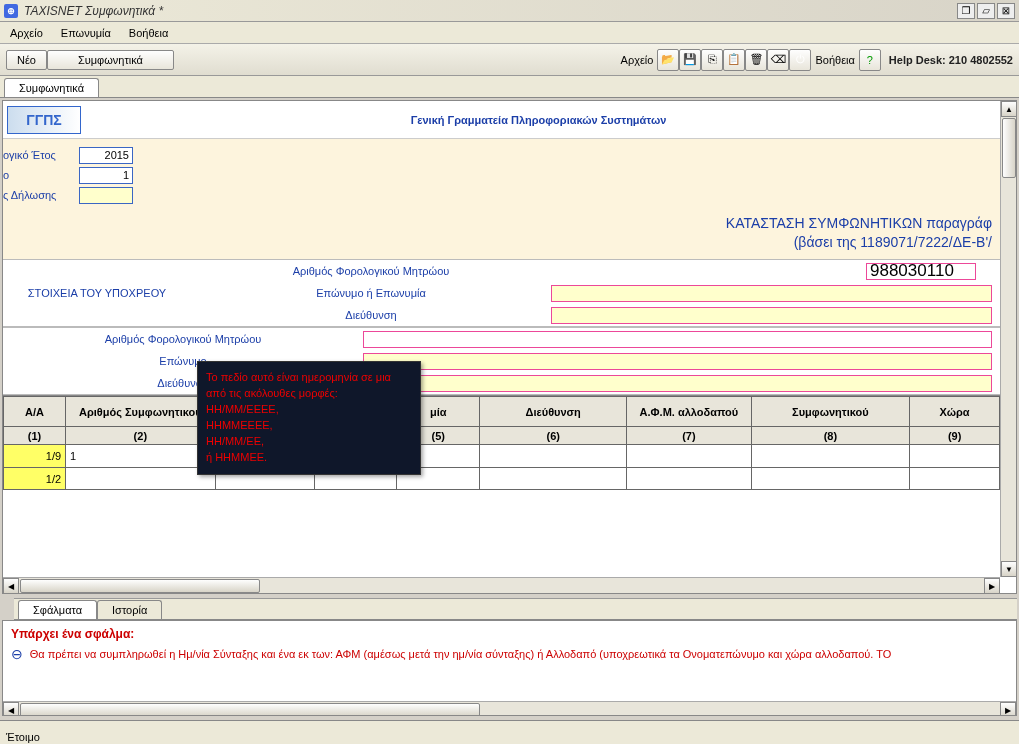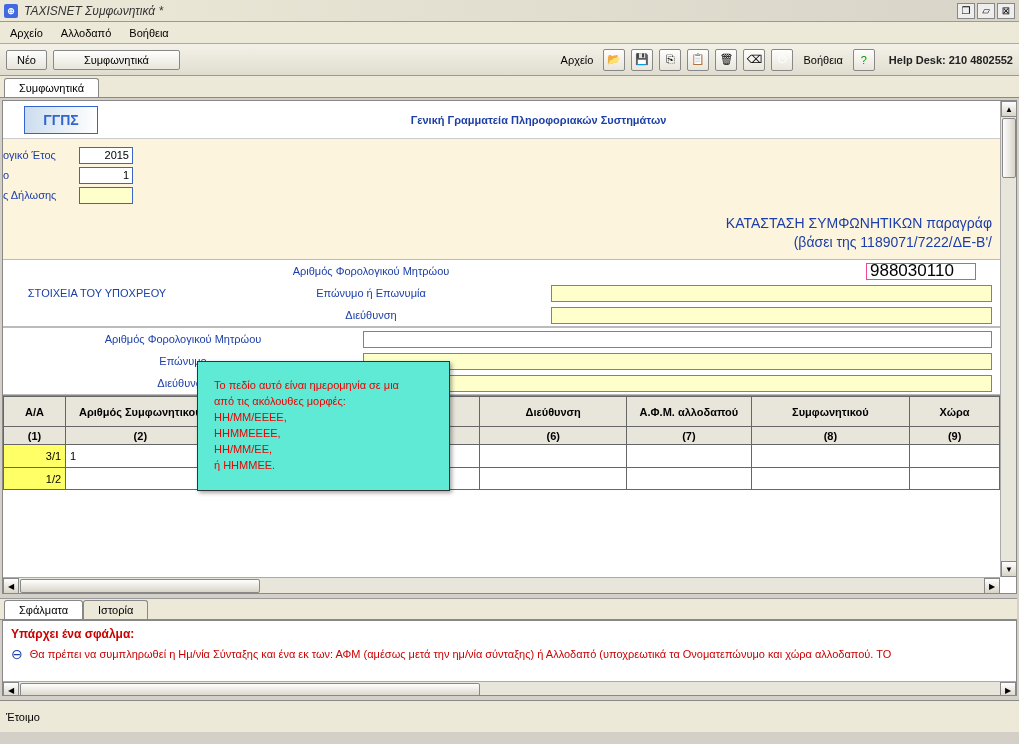--- a/index.html
+++ b/index.html
@@ -7,41 +7,41 @@
 
 .titlebar { background: linear-gradient(to right, #ece9d8, #d8d4c8); height: 22px; display: flex; align-items: center; padding: 0 4px; border-bottom: 1px solid #999; }
 .titlebar .icon { width: 14px; height: 14px; background: #4169e1; border-radius: 2px; margin-right: 6px; display: inline-flex; align-items: center; justify-content: center; color: #fff; font-size: 9px; font-weight: bold; }
 .titlebar .title { flex: 1; color: #333; font-size: 12px; font-style: italic; }
 .titlebar .winbtns { display: flex; gap: 2px; }
 .titlebar .winbtn { width: 18px; height: 16px; border: 1px solid #888; background: #eee; display: flex; align-items: center; justify-content: center; font-size: 10px; cursor: pointer; }
 
 .menubar { background: #ece9d8; height: 22px; display: flex; align-items: center; padding: 0 6px; gap: 10px; border-bottom: 1px solid #aaa; }
 .menubar span { cursor: pointer; padding: 2px 4px; }
 
-.toolbar { background: linear-gradient(to bottom, #f4f2e8, #e0ddd0); height: 32px; display: flex; align-items: center; padding: 0 6px; gap: 6px; border-bottom: 1px solid #999; }
+.toolbar { background: linear-gradient(to bottom, #f4f2e8, #e0ddd0); height: 32px; display: flex; align-items: center; padding: 0 6px; border-bottom: 1px solid #999; }
 .toolbar .btn { background: linear-gradient(to bottom, #fefefe, #e8e5da); border: 1px solid #888; padding: 3px 10px; cursor: pointer; border-radius: 2px; }
 .toolbar .btn.wide { padding: 3px 30px; }
 .toolbar .spacer { flex: 1; }
 .toolbar .iconbtn { width: 22px; height: 22px; border: 1px solid #888; background: linear-gradient(to bottom,#fefefe,#e8e5da); display: flex; align-items: center; justify-content: center; cursor: pointer; font-size: 11px; border-radius: 2px; }
 .toolbar .label { margin: 0 4px; }
 .toolbar .helpdesk { font-weight: bold; color: #222; margin-left: 8px; }
 
 .tabstrip { background: #ece9d8; height: 22px; display: flex; align-items: flex-end; padding: 0 4px; border-bottom: 1px solid #888; }
 .tabstrip .tab { background: #fff; border: 1px solid #888; border-bottom: none; padding: 3px 14px; font-size: 11px; border-radius: 3px 3px 0 0; cursor: pointer; }
 
 .content { position: relative; background: #fff; border: 1px solid #888; margin: 2px; height: 494px; overflow: hidden; }
 .scrollarea { position: absolute; top: 0; left: 0; right: 16px; bottom: 16px; overflow: hidden; }
 .vscroll { position: absolute; top: 0; right: 0; width: 16px; bottom: 16px; background: #e8e5da; border-left: 1px solid #aaa; display: flex; flex-direction: column; }
 .hscroll { position: absolute; bottom: 0; left: 0; right: 16px; height: 16px; background: #e8e5da; border-top: 1px solid #aaa; display: flex; }
 .sbtn { width: 16px; height: 16px; background: linear-gradient(to bottom,#fefefe,#d8d4c8); border: 1px solid #888; display:flex;align-items:center;justify-content:center;font-size:8px;cursor:pointer; }
 .sthumb-v { flex:0 0 auto; height:60px; width:14px; margin:1px; background:linear-gradient(to right,#fefefe,#d8d4c8); border:1px solid #888; border-radius:2px; }
 .strack { flex:1; }
 .sthumb-h { flex:0 0 auto; width:240px; height:14px; margin:1px; background:linear-gradient(to bottom,#fefefe,#d8d4c8); border:1px solid #888; border-radius:2px; }
 
-.header-band { background: #fff; display:flex; align-items:center; padding: 4px 21px; border-bottom: 1px solid #ccc; height: 38px; }
+.header-band { background: #fff; display:flex; align-items:center; padding: 4px 4px; border-bottom: 1px solid #ccc; height: 38px; }
 .logo { width: 74px; height: 28px; border: 1px solid #36c; display:flex; align-items:center; justify-content:center; color:#36c; font-weight:bold; font-size:14px; background:linear-gradient(to right,#cde,#fff); }
 .header-band .gsys { flex:1; text-align:center; color:#1b3ea8; font-weight:bold; font-size:11px; }
 
 .form-band { background: #fdf4dd; padding: 6px 8px 8px 0; position: relative; height: 120px; }
 .form-row { display:flex; align-items:center; height: 20px; }
 .form-row .lbl { color:#1b3ea8; width: 76px; font-size: 11px; }
 .form-row input { border: 1px solid #3a66c4; height: 17px; text-align: right; padding: 0 3px; font-size: 11px; background:#fff; }
 .form-band .katastasi { position:absolute; right: 8px; bottom: 6px; text-align:right; color:#1b3ea8; font-size: 14px; line-height: 1.4; }
 
 .section-band { background:#fff; display:flex; border-top:1px solid #bbb; border-bottom:1px solid #bbb; }
@@ -55,27 +55,27 @@
 
 .grid-wrap { border-top:1px solid #888; }
 .grid { border-collapse: collapse; width: 100%; table-layout: fixed; }
 .grid th, .grid td { border: 1px solid #666; padding: 2px 4px; font-size: 11px; text-align:center; vertical-align: middle; }
 .grid thead th { background:#e8e5da; height: 30px; }
 .grid .colnum th { height: 18px; }
 .grid td { height: 22px; background:#fff; }
 .grid td.rownum { background:#ffff66; text-align:right; font-size:11px; }
 .grid td input { width:100%; border:1px solid #888; height:18px; font-size:11px; padding:0 2px; }
 
-.tooltip { position:absolute; left:194px; top:260px; width:253px; background:#5eead4; color:#e00; border:1px solid #333; padding:16px; font-size:11px; line-height:1.45; box-shadow:2px 2px 4px rgba(0,0,0,0.35); z-index:20; }
-
-.bottom-tabs { background:#ece9d8; height:22px; display:flex; align-items:flex-end; padding:0 4px; border-bottom:1px solid #888; margin: 4px 2px 0 0; border-top:1px solid #999; }
+.tooltip { position:absolute; left:194px; top:260px; width:224px; background:#0f172a; color:#e00; border:1px solid #333; padding:8px; font-size:11px; line-height:1.45; box-shadow:2px 2px 4px rgba(0,0,0,0.35); z-index:20; }
+
+.bottom-tabs { background:#ece9d8; height:22px; display:flex; align-items:flex-end; padding:0 4px; border-bottom:1px solid #888; margin: 4px 2px 0 14px; border-top:1px solid #999; }
 .bottom-tabs .tab { background:#fff; border:1px solid #888; border-bottom:none; padding:3px 14px; border-radius:3px 3px 0 0; cursor:pointer; }
 .bottom-tabs .tab.inactive { background:#ece9d8; }
 
-.errors-pane { background:#fff; border:1px solid #888; margin:0 2px; height: 76px; padding:6px 8px; overflow:hidden; position:relative; }
+.errors-pane { background:#fff; border:1px solid #888; margin:0 2px; height: 96px; padding:6px 8px; overflow:hidden; position:relative; }
 .errors-pane .heading { color:#c00; font-weight:bold; font-size:12px; margin-bottom:4px; }
 .errors-pane .erow { color:#c00; font-size:11px; }
 .errors-pane .bullet { color:#1b3ea8; font-size:14px; margin-right:4px; display:inline-block; transform:translateY(1px); }
 .eh-scroll { position:absolute; bottom:0; left:0; right:0; height:14px; background:#e8e5da; border-top:1px solid #aaa; display:flex; }
 .eh-scroll .sthumb-h { width:460px; }
 
 .statusbar { background:#ece9d8; border-top:1px solid #888; height:32px; display:flex; align-items:center; padding:0 6px; margin-top:4px; font-size:11px; }
 
 .red { background:#c0392b; color:#fff; }
 .green { color:#090; }
@@ -88,21 +88,21 @@
   <span class="title">TAXISNET Συμφωνητικά *</span>
   <div class="winbtns">
     <div class="winbtn">❐</div>
     <div class="winbtn">▱</div>
     <div class="winbtn">⊠</div>
   </div>
 </div>
 
 <div class="menubar">
   <span>Αρχείο</span>
-  <span>Αλλοδαπό</span>
+  <span>Επωνυμία</span>
   <span>Βοήθεια</span>
 </div>
 
 <div class="toolbar">
   <div class="btn">Νέο</div>
   <div class="btn wide">Συμφωνητικά</div>
   <div class="spacer"></div>
   <span class="label">Αρχείο</span>
   <div class="iconbtn">📂</div>
   <div class="iconbtn">💾</div>
@@ -218,21 +218,21 @@
             <th>(4)</th>
             <th>(5)</th>
             <th>(6)</th>
             <th>(7)</th>
             <th>(8)</th>
             <th>(9)</th>
           </tr>
         </thead>
         <tbody>
           <tr>
-            <td class="rownum">3/1</td>
+            <td class="rownum">1/9</td>
             <td style="text-align:left">1</td>
             <td><input value="2/2/2015" style=""></td>
             <td></td>
             <td></td>
             <td></td>
             <td></td>
             <td></td>
             <td></td>
           </tr>
           <tr>

